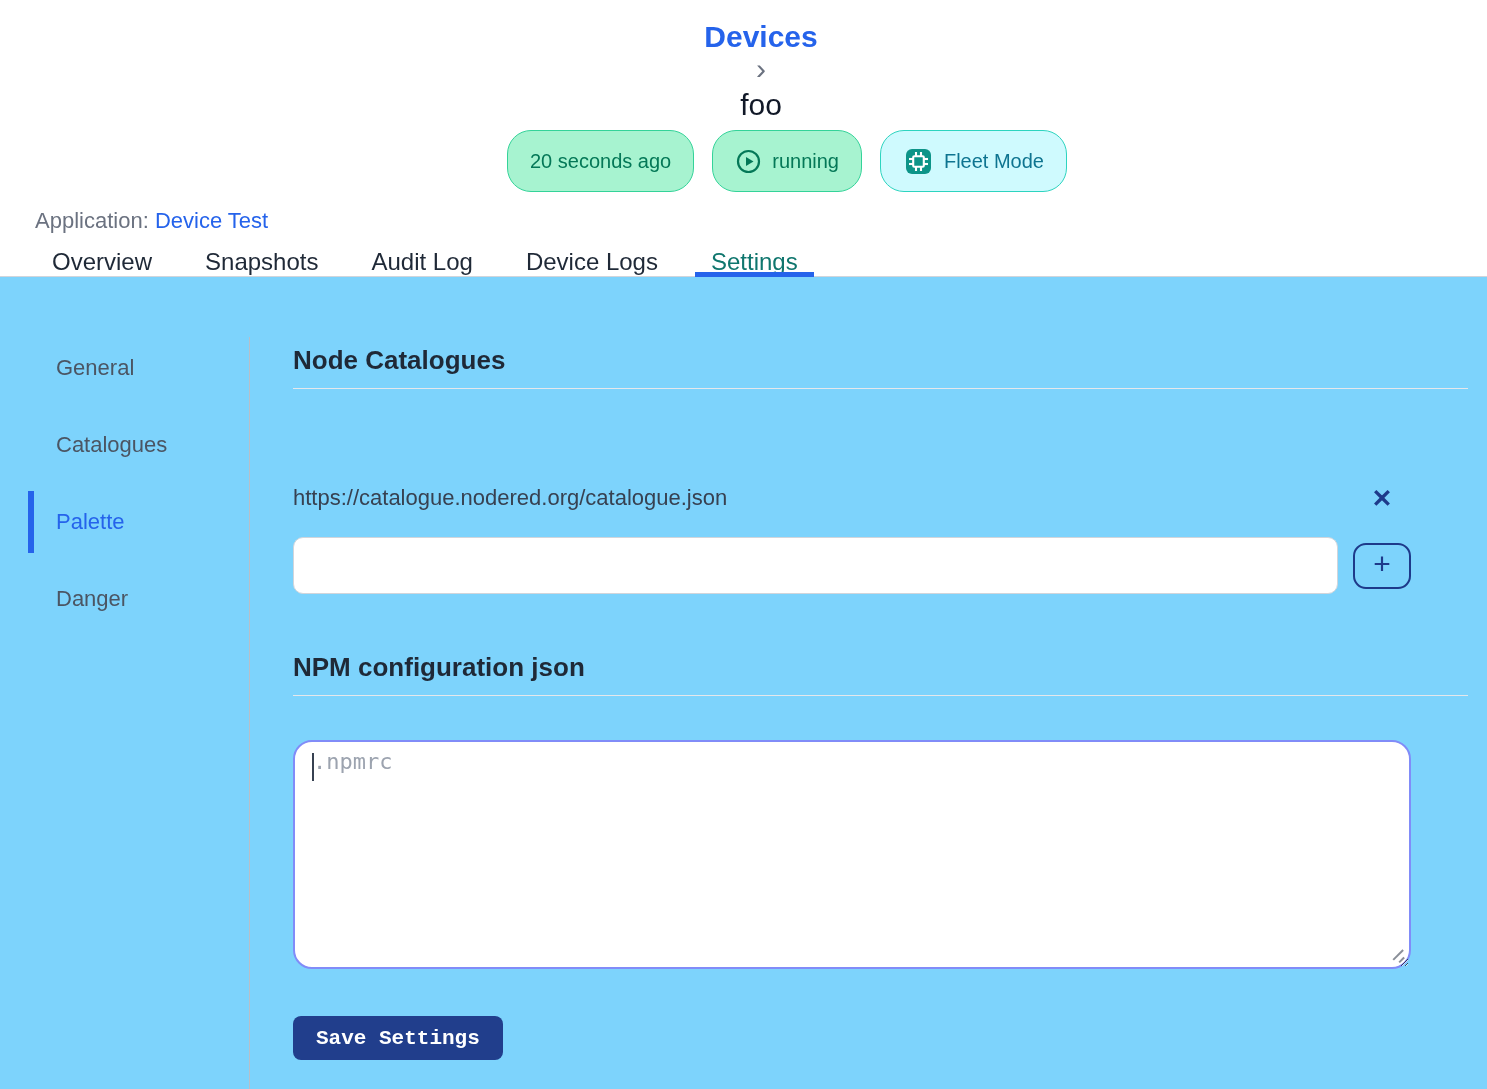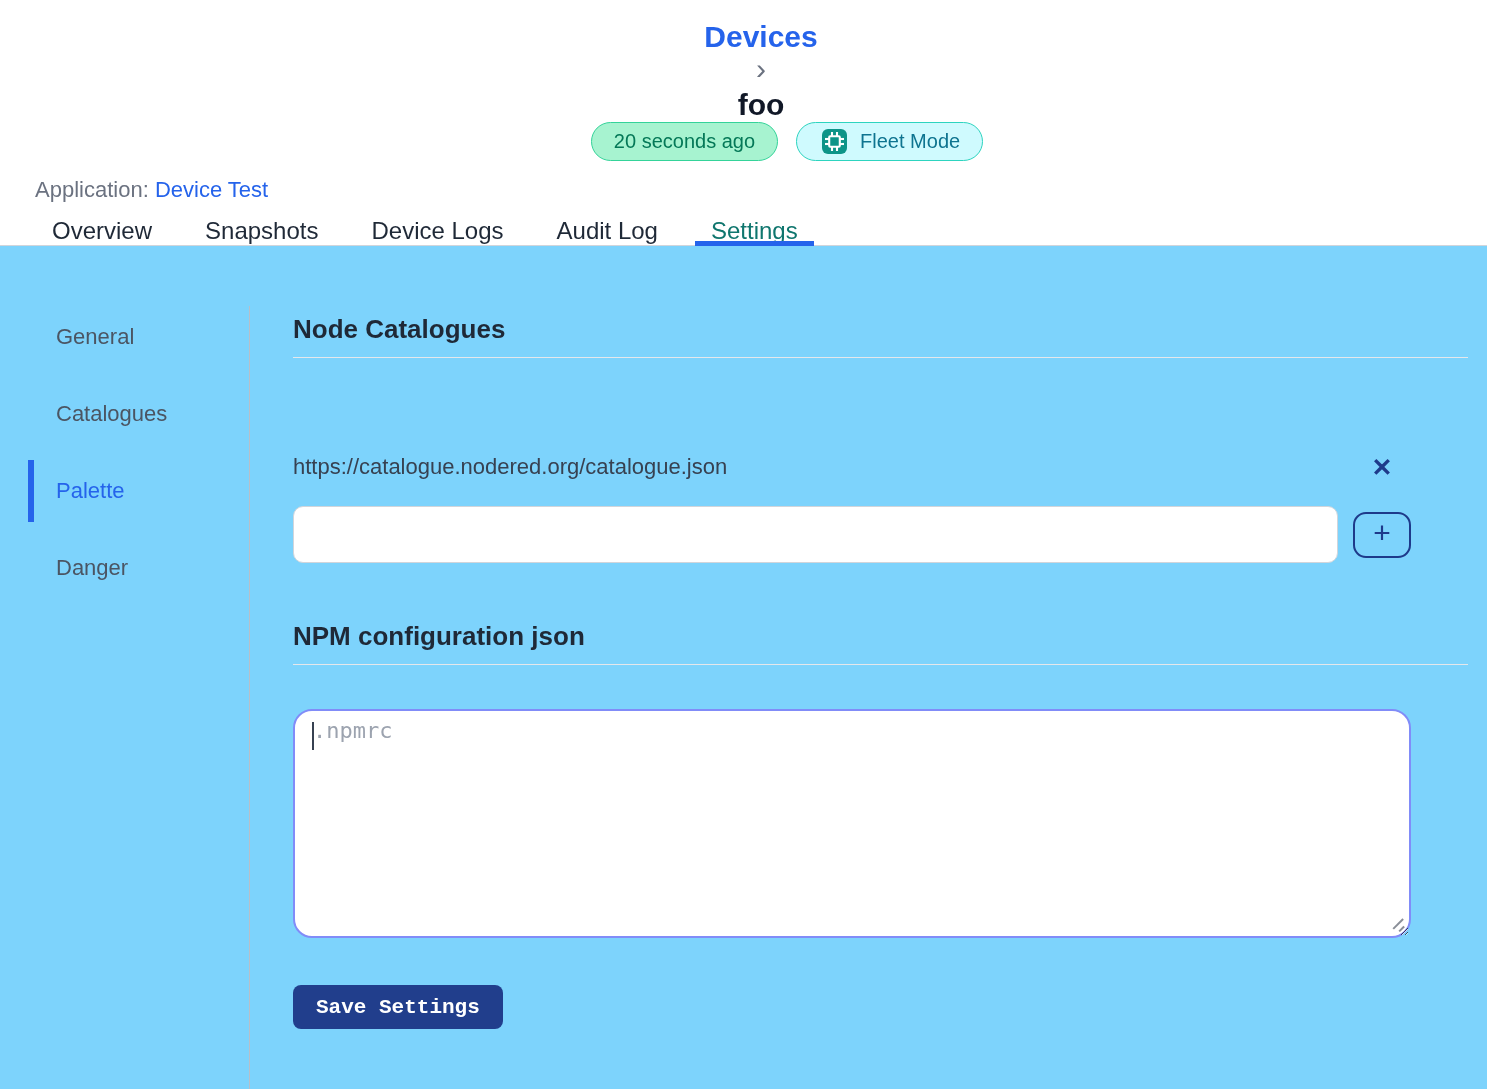--- a/index.html
+++ b/index.html
@@ -11,26 +11,26 @@
   }
   .page { width: 1487px; height: 1089px; overflow: hidden; display: flex; flex-direction: column; }
 
   
   .top-header { background: #ffffff; padding: 20px 0 0 35px; }
   .breadcrumb-row { display: flex; align-items: center; flex-direction: column; }
   .crumb-parent {
     color: #2563EB; font-size: 30px; font-weight: 700; cursor: pointer; text-decoration: none;
   }
   .crumb-sep { color: #6B7280; font-size: 30px; margin: 0 12px; font-weight: 400; transform: translateY(-2px); }
-  .crumb-current { color: #111827; font-size: 30px; font-weight: 700; }
+  .crumb-current { color: #111827; font-size: 30px; font-weight: 400; }
 
   .badges { display: flex; align-items: center; margin-left: 52px; gap: 18px; }
   .pill {
-    display: flex; align-items: center; height: 39px; border-radius: 24px;
-    padding: 16px 22px; font-size: 20px; gap: 10px; white-space: nowrap;
+    display: flex; align-items: center; height: 62px; border-radius: 24px;
+    padding: 16px 22px; font-size: 20px; gap: 10px; white-space: nowrap; margin-top: 8px;
   }
   .pill-green { background: #A7F3D0; border: 1px solid #34D399; color: #047857; }
   .pill-teal  { background: #CFFAFE; border: 1px solid #2DD4BF; color: #0E7490; }
   .pill .icon { display: inline-flex; align-items: center; }
 
   .application-row { margin-top: 16px; padding-bottom: 14px; font-size: 22px; color: #6B7280; }
   .application-link { color: #2563EB; cursor: pointer; }
 
   
   .tab-bar {
@@ -115,20 +115,29 @@
 
   <div class="top-header">
     <div class="breadcrumb-row">
       <span class="crumb-parent">Devices</span>
       <span class="crumb-sep">›</span>
       <span class="crumb-current">foo</span>
 
       <div class="badges">
         <span class="pill pill-green">
           <span>20 seconds ago</span>
+        </span>
+        <span class="pill pill-green">
+          <span class="icon">
+            <svg width="27" height="27" viewBox="0 0 27 27">
+              <circle cx="13.5" cy="13.5" r="10.5" fill="none" stroke="#047857" stroke-width="2.2"></circle>
+              <path d="M11 9 L18.5 13.5 L11 18 Z" fill="#047857"></path>
+            </svg>
+          </span>
+          <span>running</span>
         </span>
         <span class="pill pill-teal">
           <span class="icon">
             <svg width="31" height="31" viewBox="0 0 31 31">
               <rect x="3" y="3" width="25" height="25" rx="6" fill="#0D9488"></rect>
               <g stroke="#ffffff" stroke-width="2.1" fill="none">
                 <rect x="10.2" y="10.2" width="10.6" height="10.6" rx="1"></rect>
                 <line x1="13" y1="6" x2="13" y2="10"></line>
                   <line x1="18" y1="6" x2="18" y2="10"></line>
                 <line x1="13" y1="21" x2="13" y2="25"></line>
@@ -147,22 +156,22 @@
 
     <div class="application-row">
       <span>Application:</span>
       <span class="application-link">Device Test</span>
     </div>
   </div>
 
   <div class="tab-bar">
     <div class="tab">Overview</div>
     <div class="tab">Snapshots</div>
+    <div class="tab">Audit Log</div>
     <div class="tab">Device Logs</div>
-    <div class="tab">Audit Log</div>
     <div class="tab active">Settings</div>
   </div>
 
   <div class="page-body">
 
     <div class="sidebar">
       <div class="side-item">General</div>
       <div class="side-item">Catalogues</div>
       <div class="side-item active">Palette</div>
       <div class="side-item">Danger</div>

